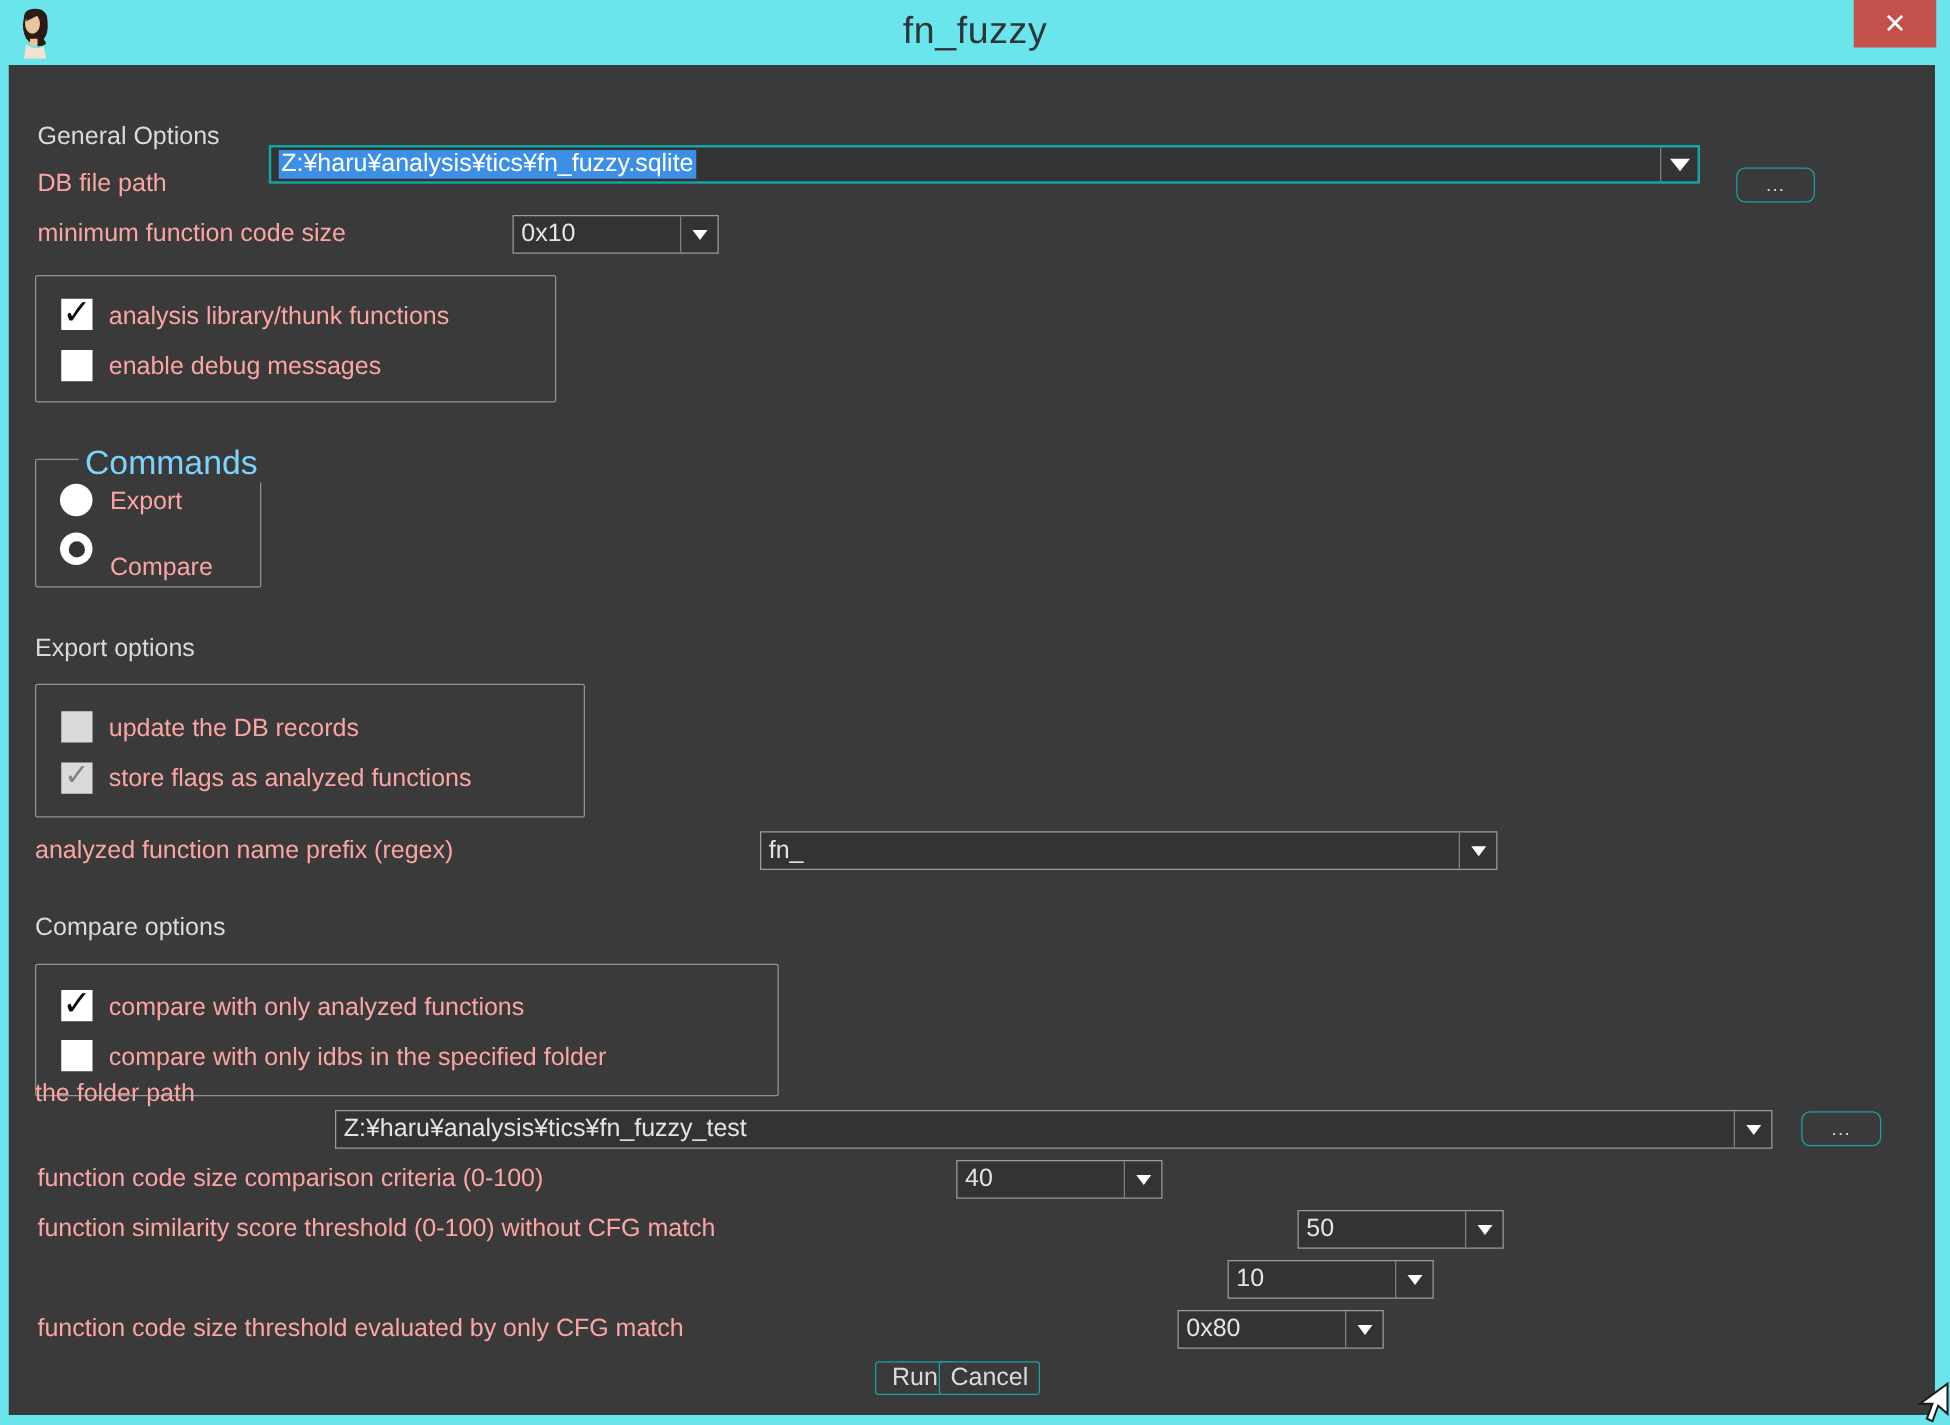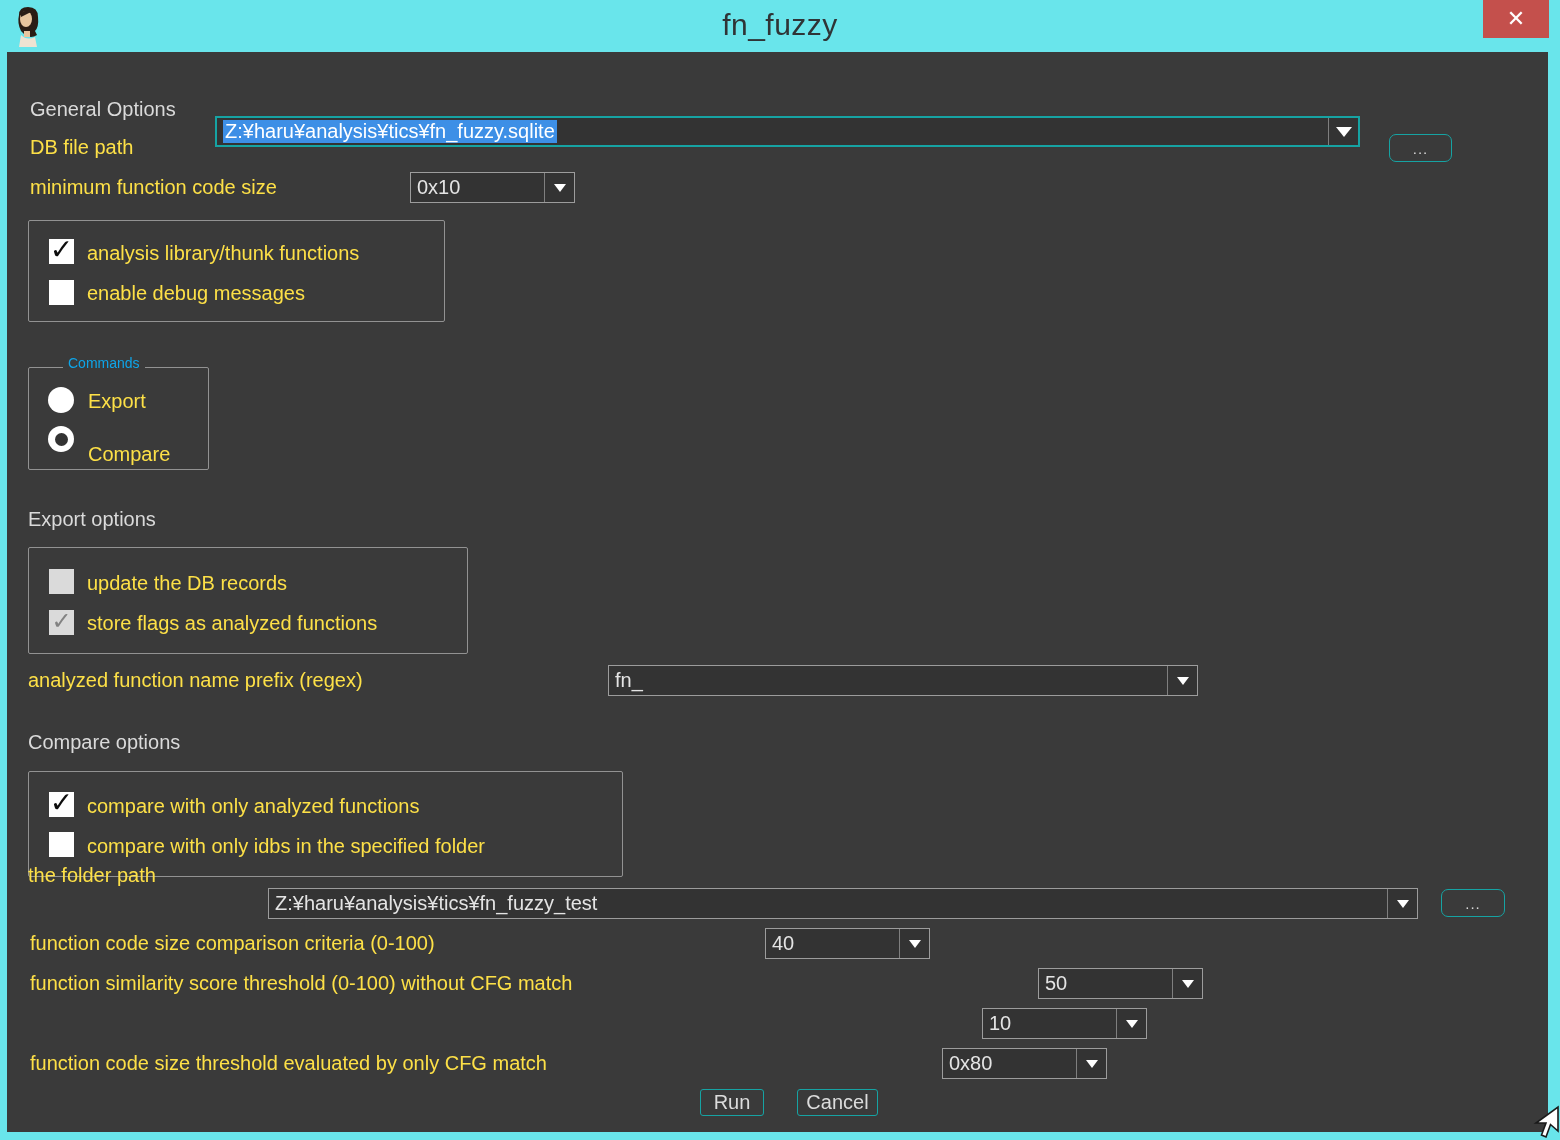--- a/index.html
+++ b/index.html
@@ -22,21 +22,21 @@
   #close-btn {
     position:absolute; left:1483px; top:0; width:66px; height:38px;
     background:#c4504c; color:#ffffff; font-size:22px;
     display:flex; align-items:center; justify-content:center; cursor:default;
   }
   
   #client {
     position:absolute; left:7px; top:52px; width:1541px; height:1080px;
     background:#3a3a3a;
   }
-  .lbl { position:absolute; color:#fde047; font-size:20px; white-space:nowrap; }
+  .lbl { position:absolute; color:#fca5a5; font-size:20px; white-space:nowrap; }
   .heading { position:absolute; color:#dadada; font-size:20px; white-space:nowrap; }
   
   .combo {
     position:absolute; background:#333333; border:1px solid #9c9c9c;
     display:flex; align-items:stretch;
   }
   .combo.focused { border:2px solid #16a3a3; }
   .combo .value {
     flex:1; font-size:20px; color:#e4e4e4; white-space:nowrap; overflow:hidden;
     display:flex; align-items:center; padding-left:6px;
@@ -51,21 +51,21 @@
   .tri.small { border-left-width:6px; border-right-width:6px; border-top-width:8px; }
   .browse {
     position:absolute; background:transparent; border:1px solid #16a3a3;
     border-radius:7px; color:#d9d9d9; font-size:15px;
     display:flex; align-items:center; justify-content:center; letter-spacing:1px;
   }
   
   .groupbox { position:absolute; border:1px solid #929292; border-radius:2px; }
   .legend {
     position:absolute; top:-13px; background:#3a3a3a; padding:0 5px;
-    color:#0ea5e9; font-size:14px; white-space:nowrap;
+    color:#7dd3fc; font-size:27px; white-space:nowrap;
   }
   
   .cb { position:absolute; width:25px; height:25px; background:#ffffff;
         display:flex; align-items:center; justify-content:center; }
   .cb.disabled { background:#dadada; }
   .cb .check { color:#0d0d0d; font-size:28px; font-weight:bold; line-height:20px;
                transform:translateY(-2px); }
   .cb.disabled .check { color:#828282; font-size:24px; }
   
   .radio { position:absolute; width:26px; height:26px; border-radius:50%;
@@ -202,19 +202,19 @@
 
     <div class="lbl" style="left:23px; top:1000px;">function code size threshold evaluated by only CFG match</div>
     <div class="combo" style="left:935px; top:996px; width:165px; height:31px;">
       <div class="value">0x80</div>
       <div class="arrow-box">
           <div class="tri small"></div>
         </div>
     </div>
 
     <div class="btn" style="left:693px; top:1037px; width:64px; height:27px;">Run</div>
-    <div class="btn" style="left:790px; top:1037px; width:81px; height:27px;">Cancel</div>
+    <div class="btn" style="left:744px; top:1037px; width:81px; height:27px;">Cancel</div>
   </div>
 
   <svg id="cursor" viewBox="0 0 32 34">
     <path d="M30 2 L30 26 L22.5 19.5 L18 32 L13.5 30 L18 18 L8 18 Z" fill="#ffffff" stroke="#1a1a1a" stroke-width="1.6"></path>
   </svg>
 </div>
 
 </body></html>

